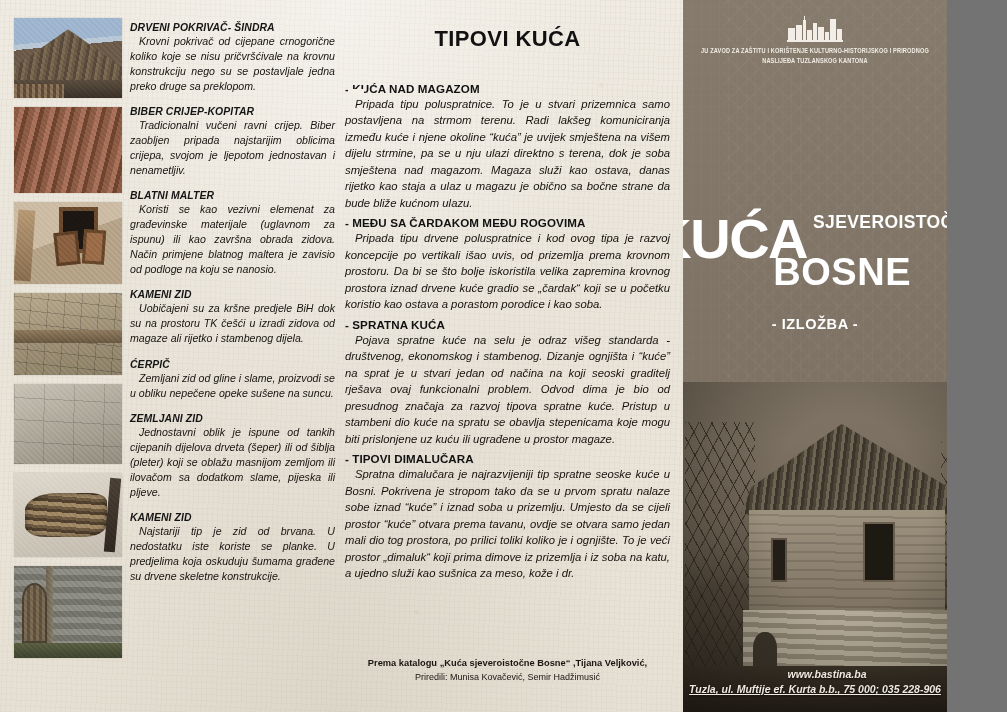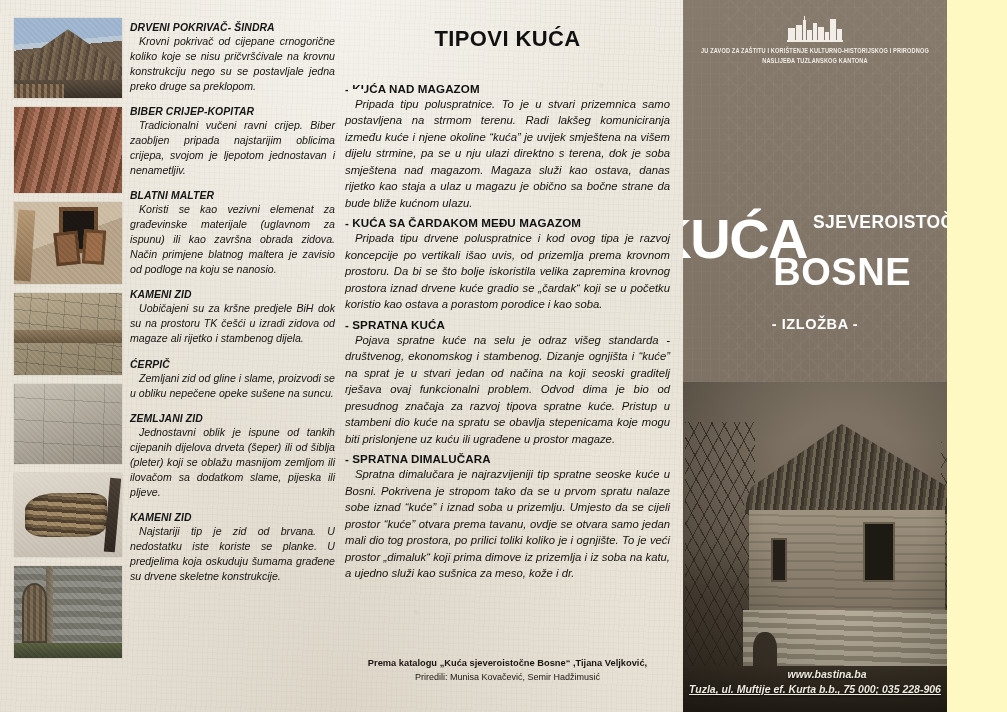--- a/index.html
+++ b/index.html
@@ -5,21 +5,21 @@
   * { box-sizing: border-box; margin: 0; padding: 0; }
   html, body {
     width: 1007px; height: 712px;
     overflow: hidden;
     font-family: "Liberation Sans", sans-serif;
     background: #ffffff;
   }
   #page {
     position: relative;
     width: 1007px; height: 712px;
-    background: #fef9c3;
+    background: #737373;
   }
 
   
   .paper {
     position: absolute; left: 0; top: 0;
     width: 683px; height: 712px;
     background:
       radial-gradient(circle at 12% 22%, rgba(180,170,150,.12) 0 2px, transparent 3px),
       radial-gradient(circle at 38% 61%, rgba(170,160,140,.10) 0 2px, transparent 3px),
       radial-gradient(circle at 73% 33%, rgba(175,165,145,.10) 0 2px, transparent 3px),
@@ -461,31 +461,31 @@
   <div class="mid">
     <div class="mid-title">TIPOVI KUĆA</div>
     <div class="dash"></div>
 
     <div class="sect">
       <h3>- KUĆA NAD MAGAZOM</h3>
       <p>Pripada tipu poluspratnice. To je u stvari prizemnica samo postavljena na strmom terenu. Radi lakšeg komuniciranja između kuće i njene okoline “kuća” je uvijek smještena na višem dijelu strmine, pa se u nju ulazi direktno s terena, dok je soba smještena nad magazom. Magaza služi kao ostava, danas rijetko kao staja a ulaz u magazu je obično sa bočne strane da bude bliže kućnom ulazu.</p>
     </div>
 
     <div class="sect">
-      <h3>- KUĆA SA ČARDAKOM MEĐU MAGAZOM</h3>
+      <h3>- MEĐU SA ČARDAKOM MEĐU ROGOVIMA</h3>
       <p>Pripada tipu drvene poluspratnice i kod ovog tipa je razvoj koncepcije po vertikali išao uvis, od prizemlja prema krovnom prostoru.  Da bi se što bolje iskoristila velika zapremina krovnog prostora iznad drvene kuće gradio se „čardak“ koji se u početku koristio kao ostava a porastom porodice i kao soba.</p>
     </div>
 
     <div class="sect">
       <h3>- SPRATNA KUĆA</h3>
       <p>Pojava spratne kuće na selu je odraz višeg standarda - društvenog, ekonomskog i stambenog.  Dizanje ognjišta i “kuće” na sprat je u stvari jedan od načina na koji seoski graditelj rješava ovaj funkcionalni problem. Odvod dima je bio od presudnog značaja za razvoj tipova spratne kuće.  Pristup u stambeni dio kuće na spratu se obavlja stepenicama koje mogu biti prislonjene uz kuću ili ugrađene u prostor magaze.</p>
     </div>
 
     <div class="sect">
-      <h3>- SPRATNA DIMALUČARA</h3>
+      <h3>- TIPOVI DIMALUČARA</h3>
       <p>Spratna dimalučara je najrazvijeniji tip spratne seoske kuće u Bosni. Pokrivena je stropom tako da se u prvom spratu nalaze sobe iznad “kuće” i iznad soba u prizemlju. Umjesto da se cijeli prostor “kuće” otvara prema tavanu, ovdje se otvara samo jedan mali dio tog prostora, po prilici toliki koliko je i ognjište.  To je veći prostor „dimaluk“  koji prima dimove iz prizemlja i iz soba na katu, a ujedno služi kao sušnica za meso, kože i dr.</p>
     </div>
 
     <div class="credits">
       <div>Prema katalogu „Kuća sjeveroistočne Bosne“ ,Tijana Veljković,</div>
       <div class="line2">Priredili: Munisa Kovačević, Semir Hadžimusić</div>
     </div>
   </div>
 
   <div class="cover">

